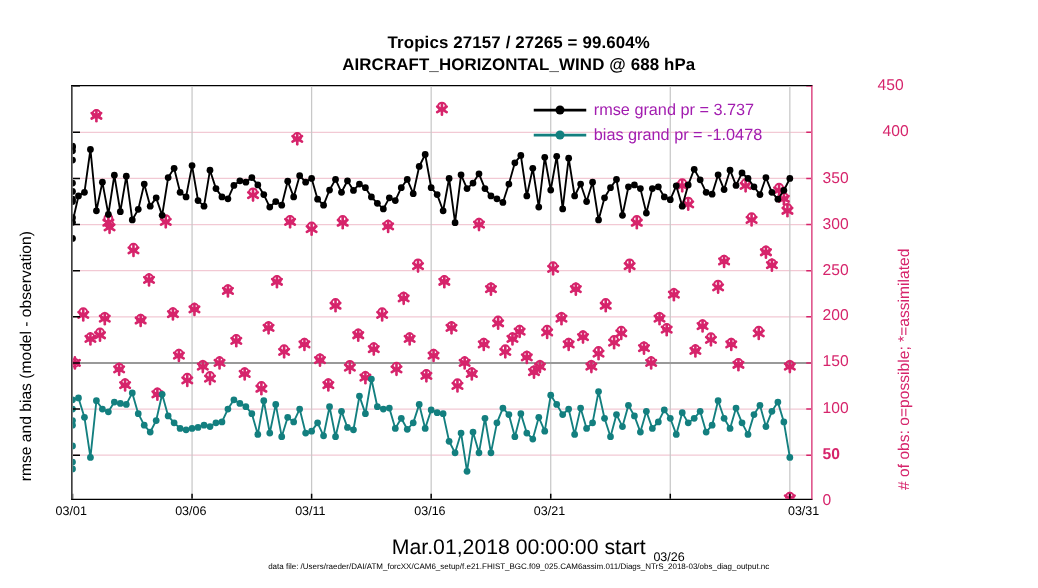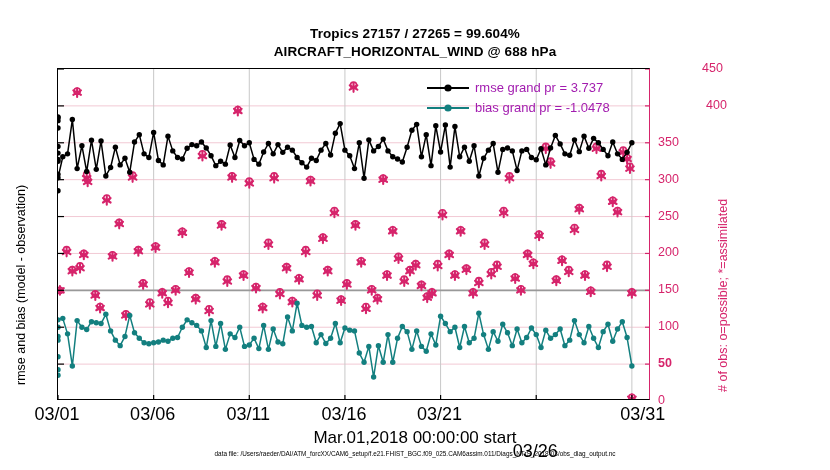--- a/index.html
+++ b/index.html
@@ -31,21 +31,21 @@
   .ylabel-right{
     position:absolute;color:#d6246b;font-size:12.5px;white-space:nowrap;
     transform-origin:0 0;transform:rotate(-90deg);
     left:716px;top:392px;
   }
   .ytick-right{
     position:absolute;color:#d6246b;font-size:12.5px;
     transform:translateY(-50%);white-space:nowrap;
   }
   .xtick{
-    position:absolute;top:404px;color:#000;font-size:18px;
+    position:absolute;top:404px;color:#000;font-size:10px;
     transform:translateX(-50%);white-space:nowrap;
   }
   .xcaption{
     position:absolute;left:0;right:0;text-align:center;color:#000;
     font-size:17px;top:428px;
   }
   .filecaption{
     position:absolute;left:0;right:0;text-align:center;color:#000;
     font-size:6.4px;top:450px;font-family:"Liberation Sans",sans-serif;
   }

